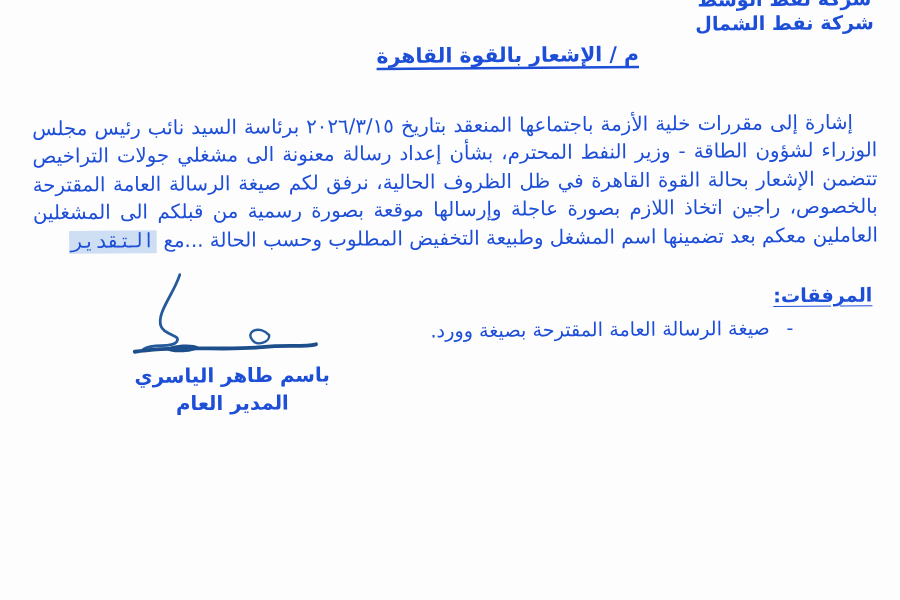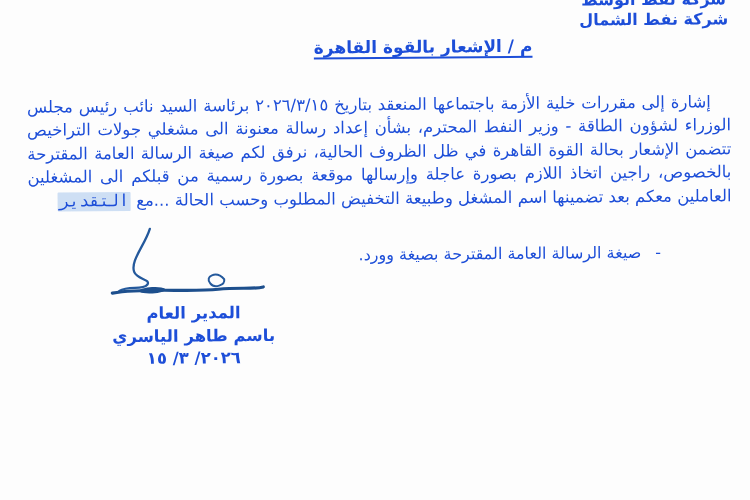--- a/index.html
+++ b/index.html
@@ -63,26 +63,26 @@
     <div class="signature-wrap">
       <svg width="185" height="85" viewBox="0 0 185 85">
         <path d="M58,6 C53,22 38,38 42,49 C45,57 59,56 55,62 C50,68 36,62 27,68" fill="none" stroke="#24599c" stroke-width="2.3" stroke-linecap="round"></path>
         <path d="M20,70 C55,64.5 96,70 126,67 C146,65 161,67.5 171,65" fill="none" stroke="#1d4f8d" stroke-width="3.2" stroke-linecap="round"></path>
         <path d="M132,57 C124,48 112,54 118,61 C122,66.5 133,63 132,57" fill="none" stroke="#24599c" stroke-width="2" stroke-linecap="round"></path>
         <ellipse cx="60" cy="67.5" rx="13" ry="3.2" fill="#1d4f8d" transform="rotate(-3 60 67.5)"></ellipse>
       </svg>
     </div>
 
     <div class="signer">
+      <div>باسم طاهر الياسري</div>
       <div>المدير العام</div>
-      <div>باسم طاهر الياسري</div>
-      <div dir="ltr">٢٠٢٦/ ٣/ ١٥</div>
     </div>
 
     <div class="attachments">
+      <div class="attachments-heading">المرفقات:</div>
       <div class="attachment-item">
         <span>-</span>
         <span>صيغة الرسالة العامة المقترحة بصيغة وورد.</span>
       </div>
     </div>
 
   </div>
 </div>
 
 </body></html>

